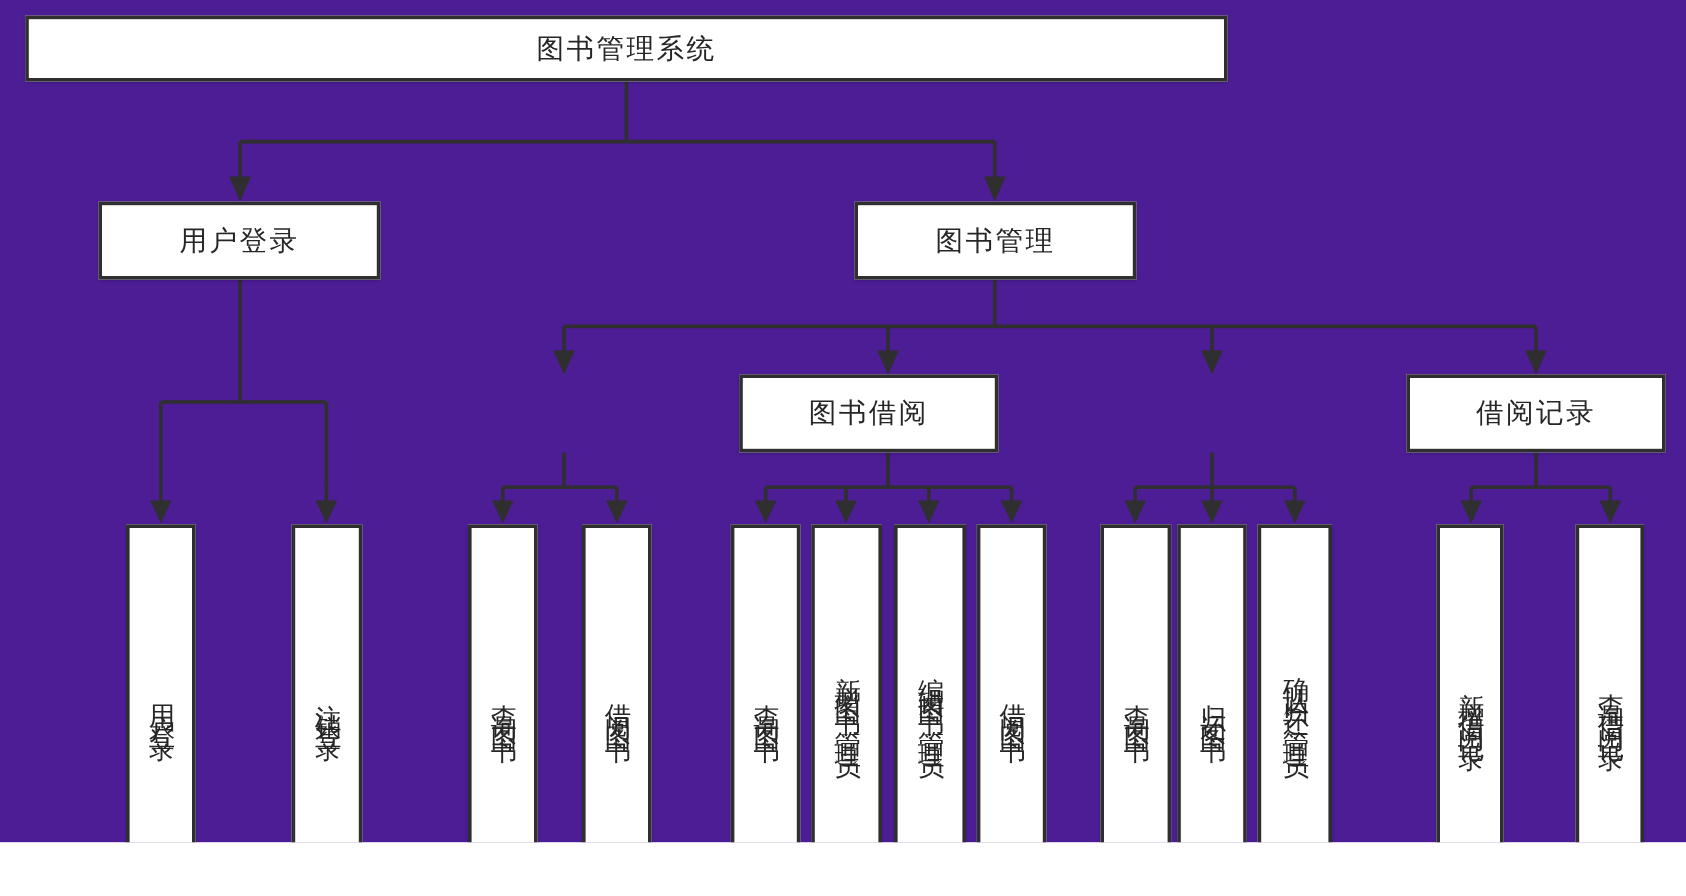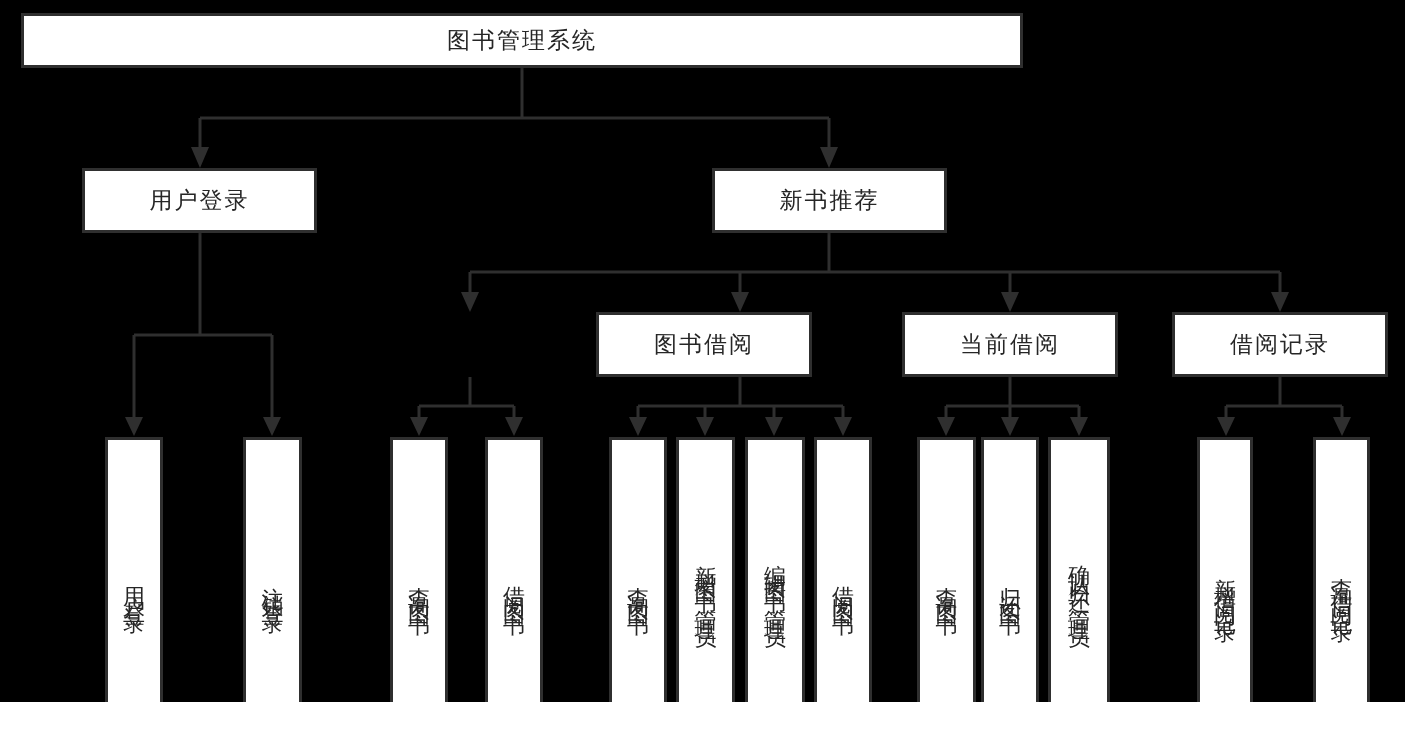--- a/index.html
+++ b/index.html
@@ -1,17 +1,17 @@
 <!DOCTYPE html>
 <html><head>
 <meta charset="utf-8">
 <style>
   html,body{margin:0;padding:0;background:#ffffff;}
   #canvas{
-    position:relative;width:1405px;height:702px;background:#000000;overflow:hidden;
+    position:relative;width:1405px;height:702px;background:#4c1d95;overflow:hidden;
     font-family:"DejaVu Sans","Liberation Sans",sans-serif;
   }
   #connectors{position:absolute;left:0;top:0;width:1405px;height:747px;}
   .box{
     position:absolute;box-sizing:border-box;border:3px solid #2f2f2f;background:#ffffff;
     display:flex;align-items:center;justify-content:center;
     color:#262626;box-shadow:0 1px 2px rgba(0,0,0,0.18);
   }
   .h{font-size:23px;letter-spacing:2px;white-space:nowrap;}
   .v{
@@ -46,24 +46,23 @@
       M125 417 H143 L134 436 Z  M263 417 H281 L272 436 Z
       M410 417 H428 L419 436 Z  M505 417 H523 L514 436 Z
       M629 417 H647 L638 436 Z  M696 417 H714 L705 436 Z  M765 417 H783 L774 436 Z  M834 417 H852 L843 436 Z
       M937 417 H955 L946 436 Z  M1001 417 H1019 L1010 436 Z  M1070 417 H1088 L1079 436 Z
       M1217 417 H1235 L1226 436 Z  M1333 417 H1351 L1342 436 Z"></path>
   </svg>
 
   <div class="box h" style="left:21px;top:13px;width:1002px;height:55px">图书管理系统</div>
 
   <div class="box h" style="left:82px;top:168px;width:235px;height:65px">用户登录</div>
-  <div class="box h" style="left:712px;top:168px;width:235px;height:65px">新书推荐</div>
+  <div class="box h" style="left:712px;top:168px;width:235px;height:65px">图书管理</div>
 
-  <div class="box h" style="left:596px;top:312px;width:216px;height:65px">图书借阅</div>
-  <div class="box h" style="left:902px;top:312px;width:216px;height:65px">当前借阅</div>
+  <div class="box h" style="left:616px;top:312px;width:216px;height:65px">图书借阅</div>
   <div class="box h" style="left:1172px;top:312px;width:216px;height:65px">借阅记录</div>
 
   <div class="box v" style="left:105px;top:437px;width:58px;height:300px">用户登录</div>
   <div class="box v" style="left:243px;top:437px;width:59px;height:300px">注销登录</div>
 
   <div class="box v" style="left:390px;top:437px;width:58px;height:300px">查询图书</div>
   <div class="box v" style="left:485px;top:437px;width:58px;height:300px">借阅图书</div>
 
   <div class="box v" style="left:609px;top:437px;width:58px;height:300px">查询图书</div>
   <div class="box v" style="left:676px;top:437px;width:59px;height:300px">新增图书（管理员）</div>

